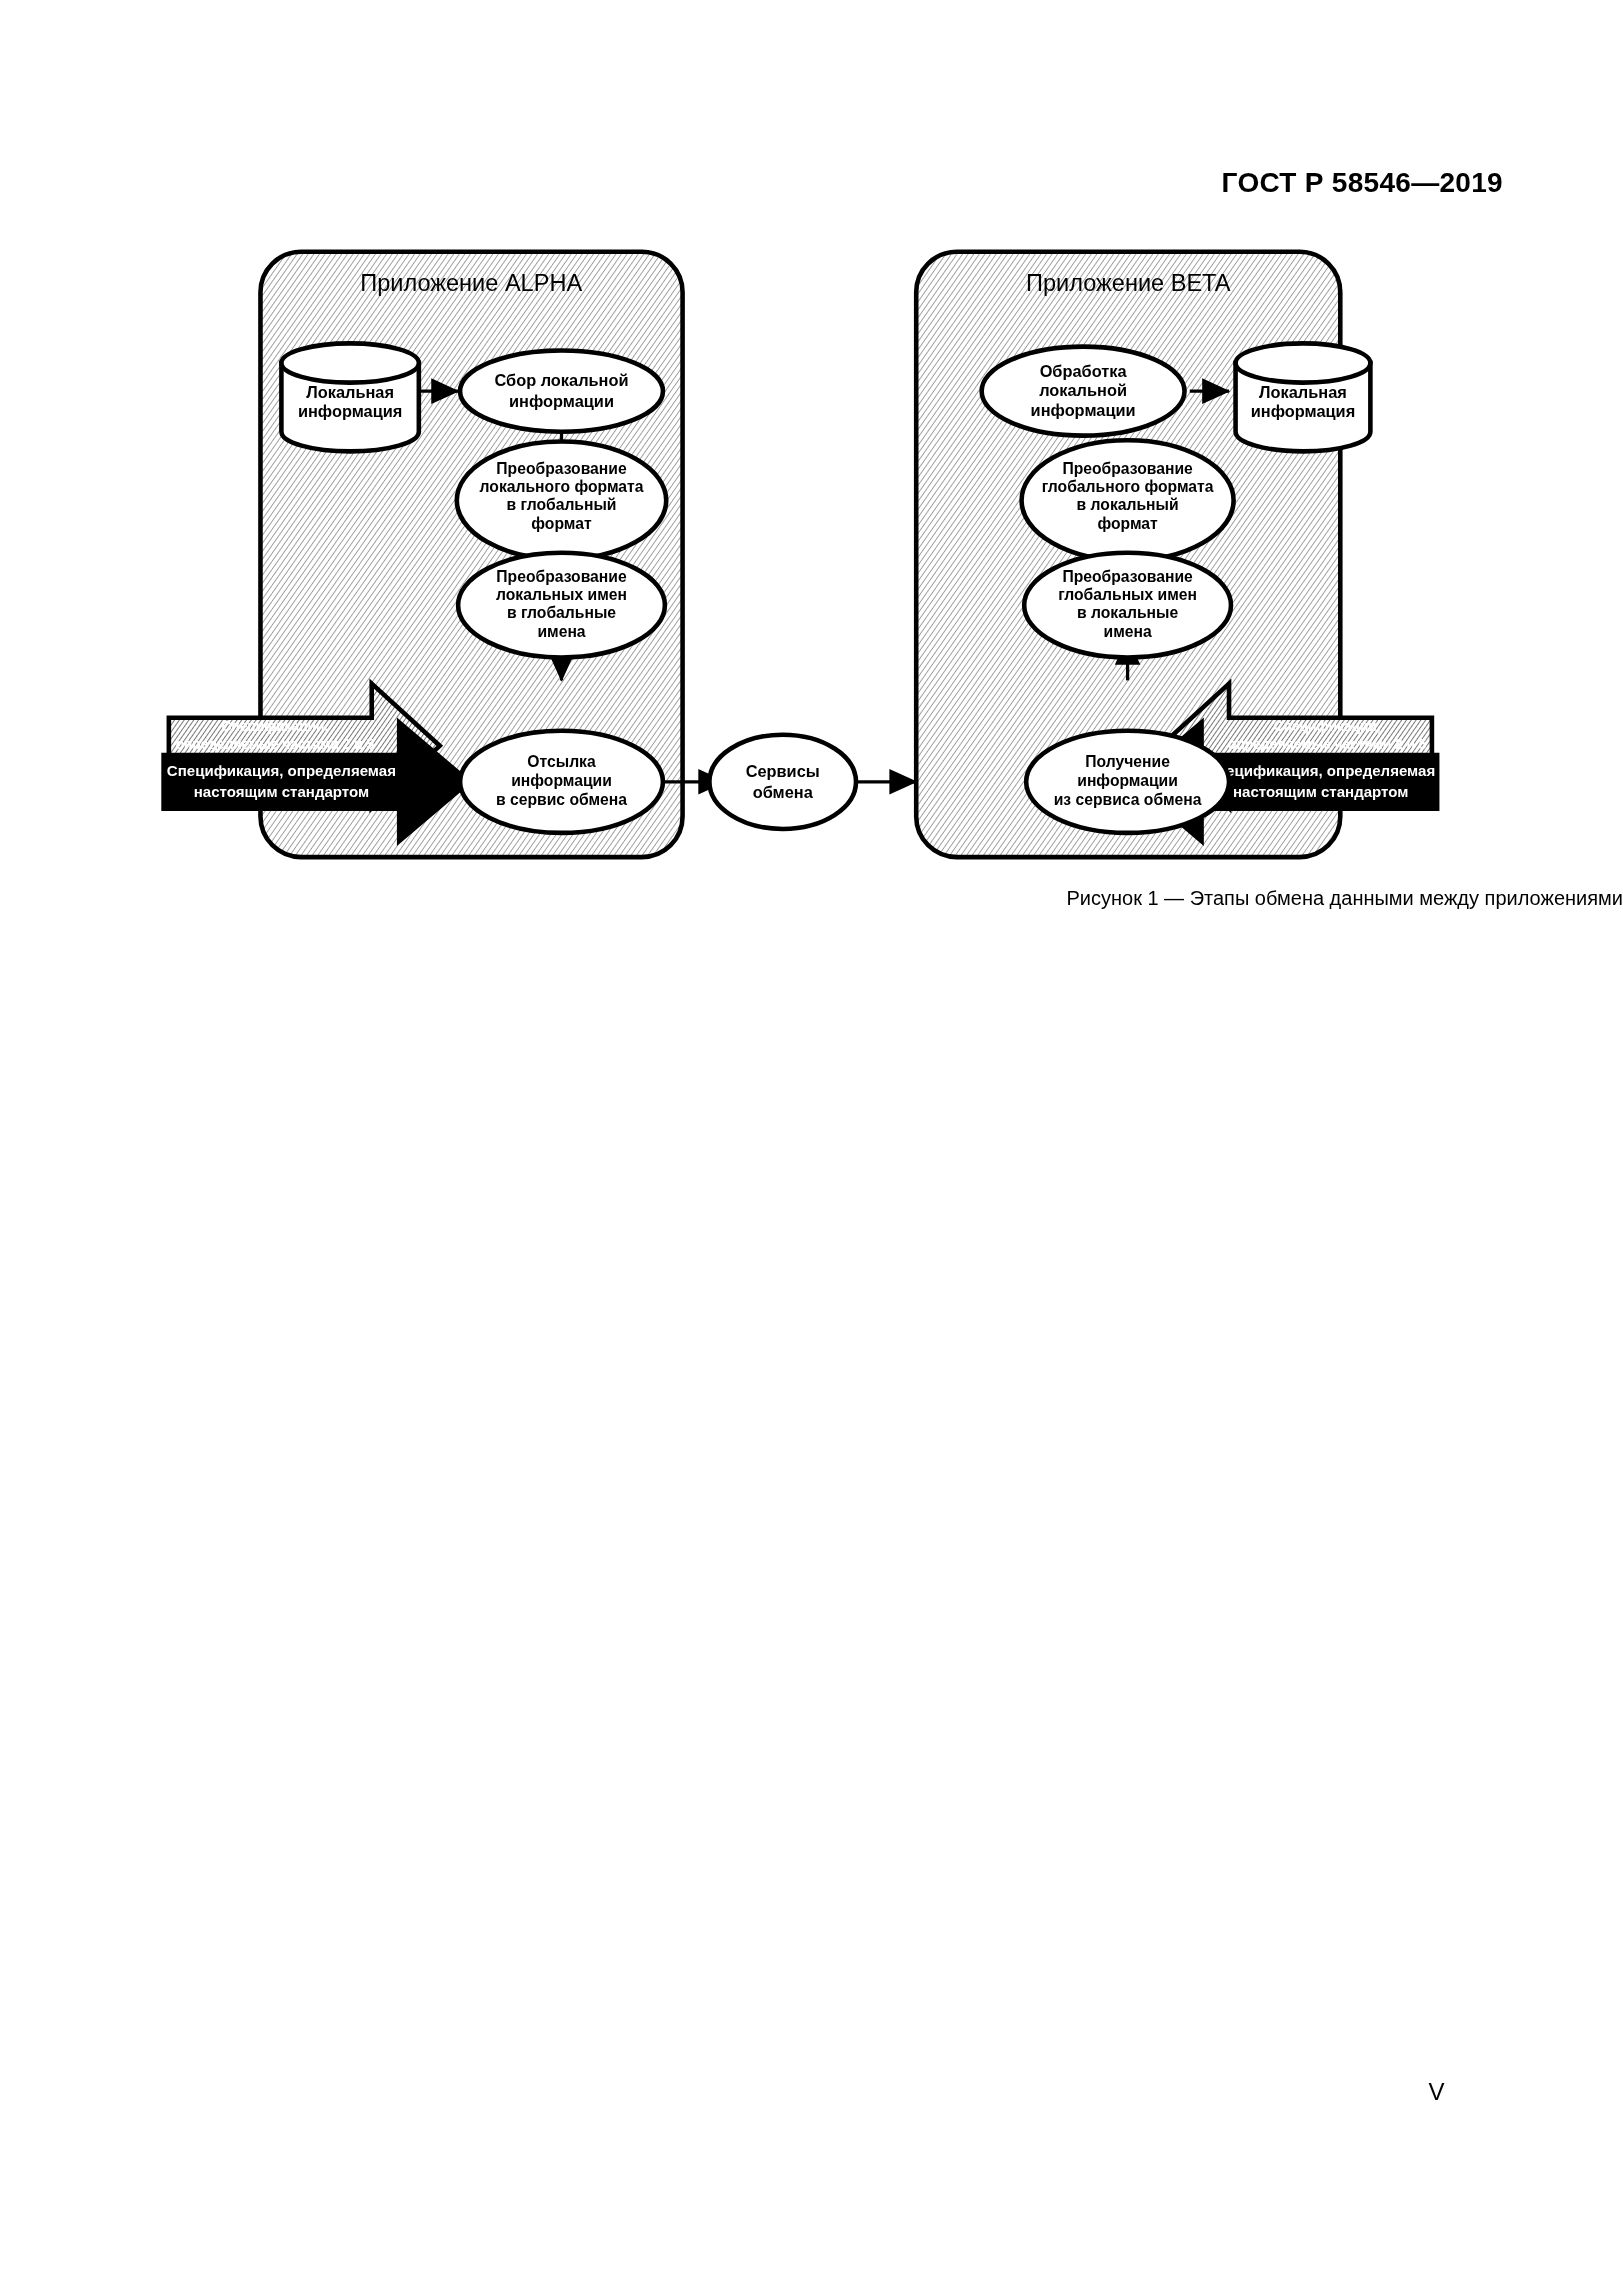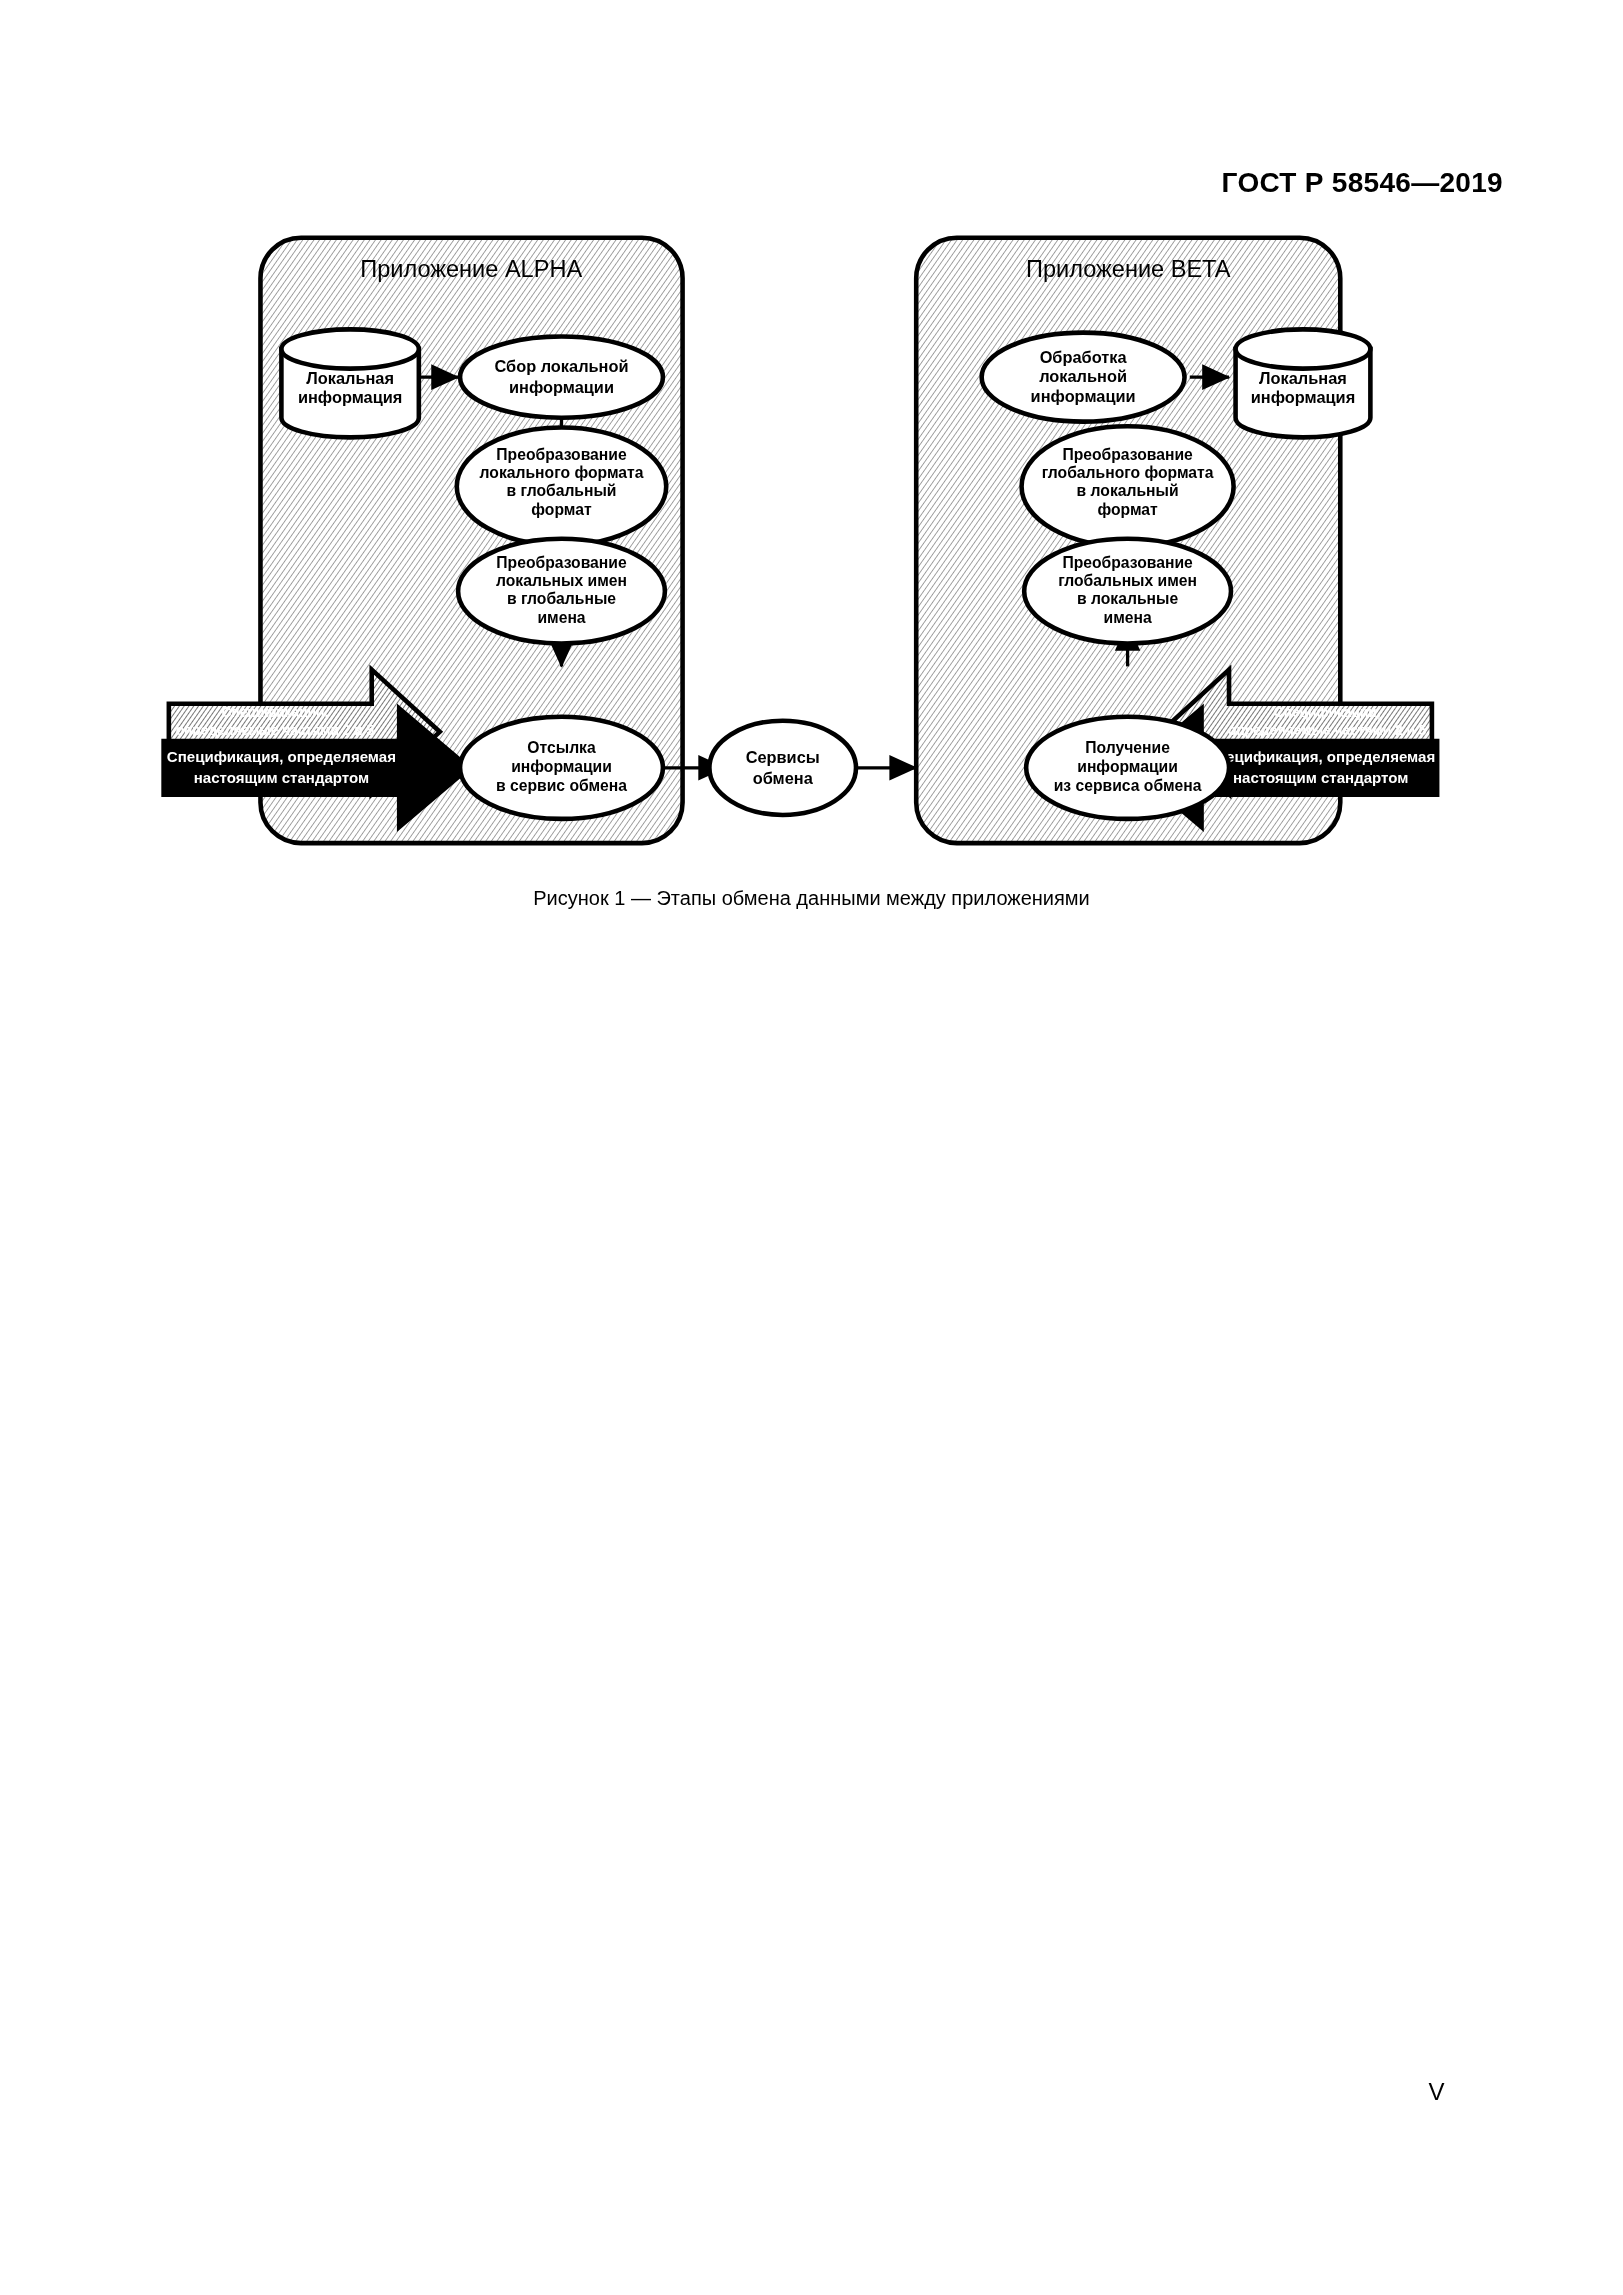--- a/index.html
+++ b/index.html
@@ -24,38 +24,38 @@
     font-size: 28px;
     font-weight: bold;
     letter-spacing: 0.3px;
     white-space: nowrap;
   }
 
   
   #figure {
     position: absolute;
     left: 0;
-    top: 208px;
+    top: 222px;
     width: 1599px;
     height: 727px;
   }
 
   #figure-svg {
     position: absolute;
     left: 0;
     top: 0;
   }
 
   
   #figure-caption {
     position: absolute;
     top: 887px;
     left: 0;
     width: 1623px;
-    text-align: center;
+    text-align: right;
     font-size: 20px;
     white-space: nowrap;
   }
 
   
   #page-number {
     position: absolute;
     left: 0;
     top: 2078px;
     width: 1623px;

